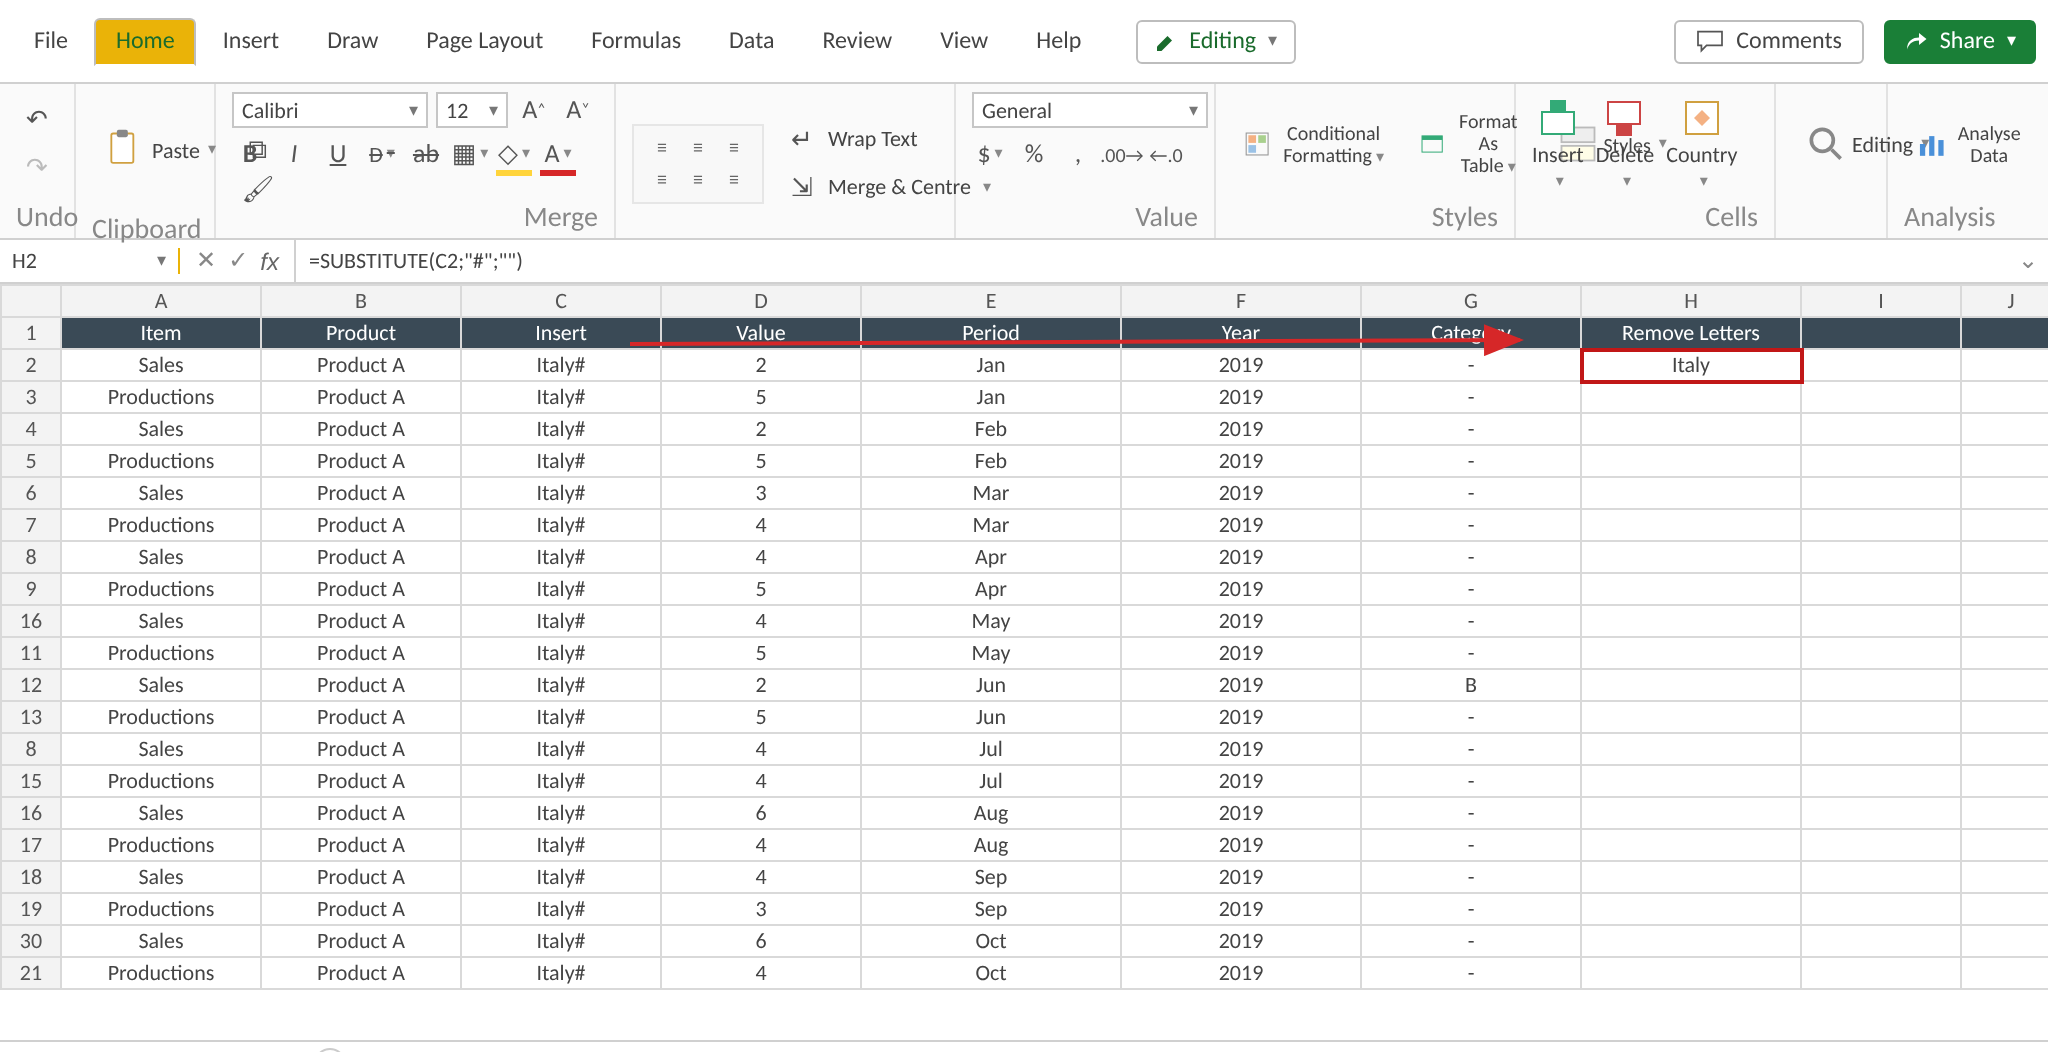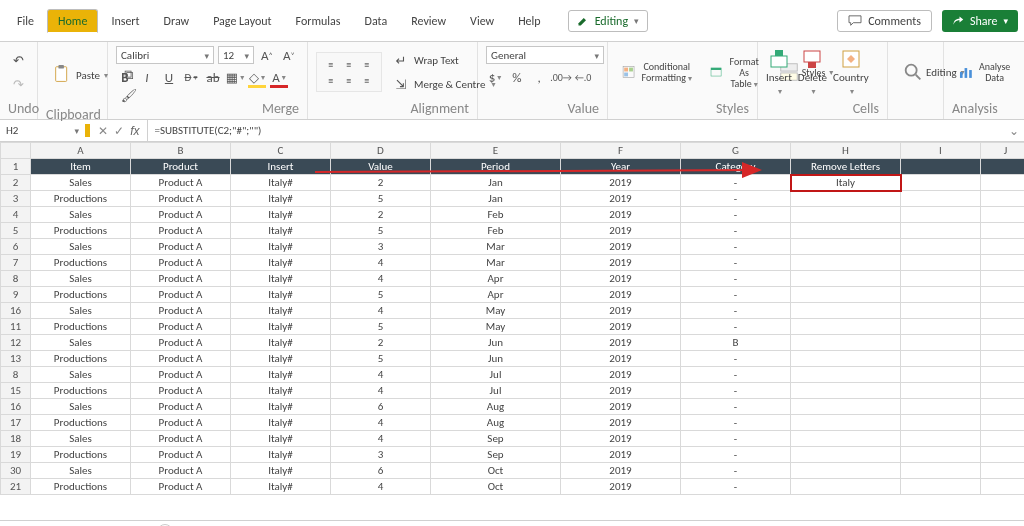--- a/index.html
+++ b/index.html
@@ -34,21 +34,21 @@
   .align-grid span{display:flex;align-items:center;justify-content:center;font-size:10px;color:#666;}
   .align-box{border:1px solid #e6e6e6; background:#f8f8f8; padding:4px 6px; display:flex; gap:8px; align-items:center;}
   .number-sel{width:118px;height:18px;}
   .btn-lbl{font-size:11px; white-space:nowrap;}
   .dd{font-size:8px; color:#888; margin-left:2px;}
   .cells-btn{display:flex;flex-direction:column;align-items:center;gap:2px;font-size:11px;}
   
   .undo-col{display:flex;flex-direction:column;gap:6px;align-items:center;justify-content:center;}
   
   .fbar { display:flex; align-items:center; height:22px; border-bottom:1px solid #d0d0d0;}
-  .namebox { width:90px; border-right:5px solid #eab308; padding:0 6px; font-size:11px; display:flex; align-items:center; justify-content:space-between;}
+  .namebox { width:90px; border-right:1px solid #eab308; padding:0 6px; font-size:11px; display:flex; align-items:center; justify-content:space-between;}
   .fx-btns { display:flex; gap:6px; padding:0 8px; border-right:1px solid #d0d0d0; height:100%; align-items:center; color:#888;}
   .fx-btns span{font-size:12px;}
   .fx-label { font-style:italic; font-family:Liberation Sans, sans-serif; font-size:12px; color:#666;}
   .formula-input{ flex:1; padding:0 6px; font-size:11px; display:flex; align-items:center; }
   .fbar .exp { width:20px; text-align:center; color:#888;}
   
   .grid-wrap { position:relative; height:calc(526px - 26px - 78px - 22px - 22px); overflow:hidden;}
   table.sheet { border-collapse:collapse; table-layout:fixed; width:100%; }
   table.sheet th, table.sheet td { border:1px solid #d9d9d9; height:16px; font-size:11px; text-align:center; padding:0 4px; white-space:nowrap; overflow:hidden;}
   table.sheet thead th { background:#f3f3f3; font-weight:400; color:#555; position:relative;}
@@ -174,21 +174,20 @@
             <span class="ico">↵</span>
             <span class="btn-lbl">Wrap Text</span>
           </div>
         <div class="mini-row">
             <span class="ico">⇲</span>
             <span class="btn-lbl">Merge &amp; Centre</span>
             <span class="dd">▾</span>
           </div>
       </div>
     </div>
-    <div class="group-label">Alignment</div>
   </div>
   <div class="group" style="width:130px">
     <div class="group-body" style="flex-direction:column;align-items:flex-start;gap:4px">
       <div class="sel number-sel">
           <span>General</span>
           <span class="chev">▾</span>
         </div>
       <div class="mini-row">
         <span class="ico">$<span class="dd">▾</span></span>
         <span class="ico">%</span>

